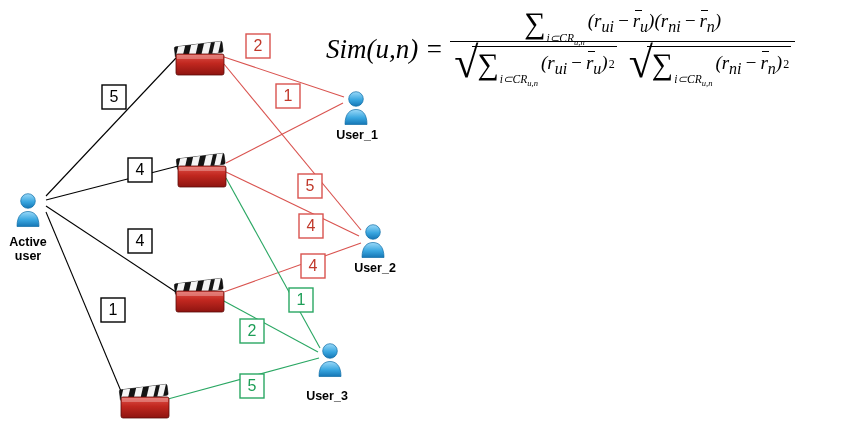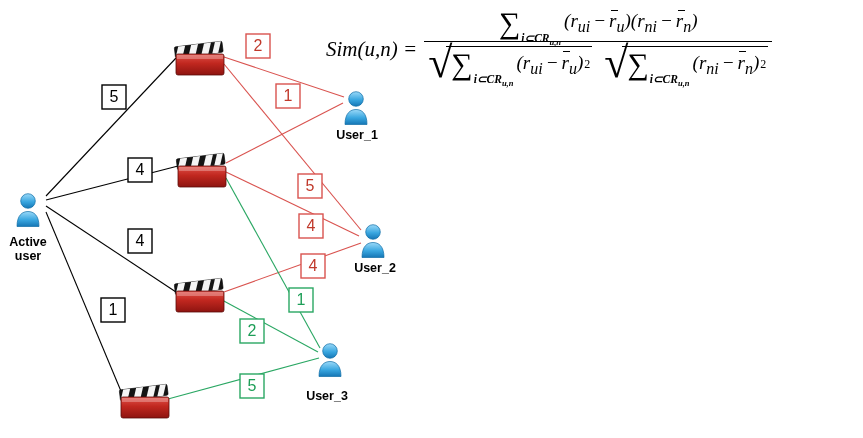--- a/index.html
+++ b/index.html
@@ -13,27 +13,27 @@
   .badge-rect { fill:#ffffff; stroke-width:1.4; }
   .badge-text { font-family:"Liberation Sans", sans-serif; font-size:16px; }
 
   
   .formula {
     position:absolute; left:326px; top:8px;
     display:flex; align-items:center;
     font-family:"Liberation Serif", serif; font-style:italic;
     font-size:19px; color:#000; white-space:nowrap;
   }
-  .lhs { font-size:21px; margin-right:7px; }
+  .lhs { font-size:27px; margin-right:7px; }
   .frac { display:inline-flex; flex-direction:column; align-items:center; }
   .num { display:flex; align-items:center; padding:0 10px 3px 10px; }
   .den { display:flex; align-items:flex-start; border-top:1.7px solid #000; padding:4px 4px 0 4px; }
   .sum { display:inline-flex; align-items:baseline; margin-right:3px; }
   .sigma { font-size:30px; line-height:1; font-style:normal; }
-  .limits { font-size:11.5px; margin-left:1px; transform:translateY(9px); display:inline-block;font-weight:bold; }
+  .limits { font-size:11.5px; margin-left:1px; transform:translateY(9px); display:inline-block; }
   .limits sub.s2 { font-size:8.5px; }
   .factor { white-space:nowrap; }
   .factor sub { font-size:16px; }
   .op { padding:0 3px; }
   .bar { position:relative; display:inline-block; }
   .bar::after {
     content:""; position:absolute; left:0.1em; right:-0.08em; top:-0.02em;
     border-top:1.5px solid #000;
   }
   .sqrt { display:inline-flex; align-items:flex-start; margin-right:12px; }

